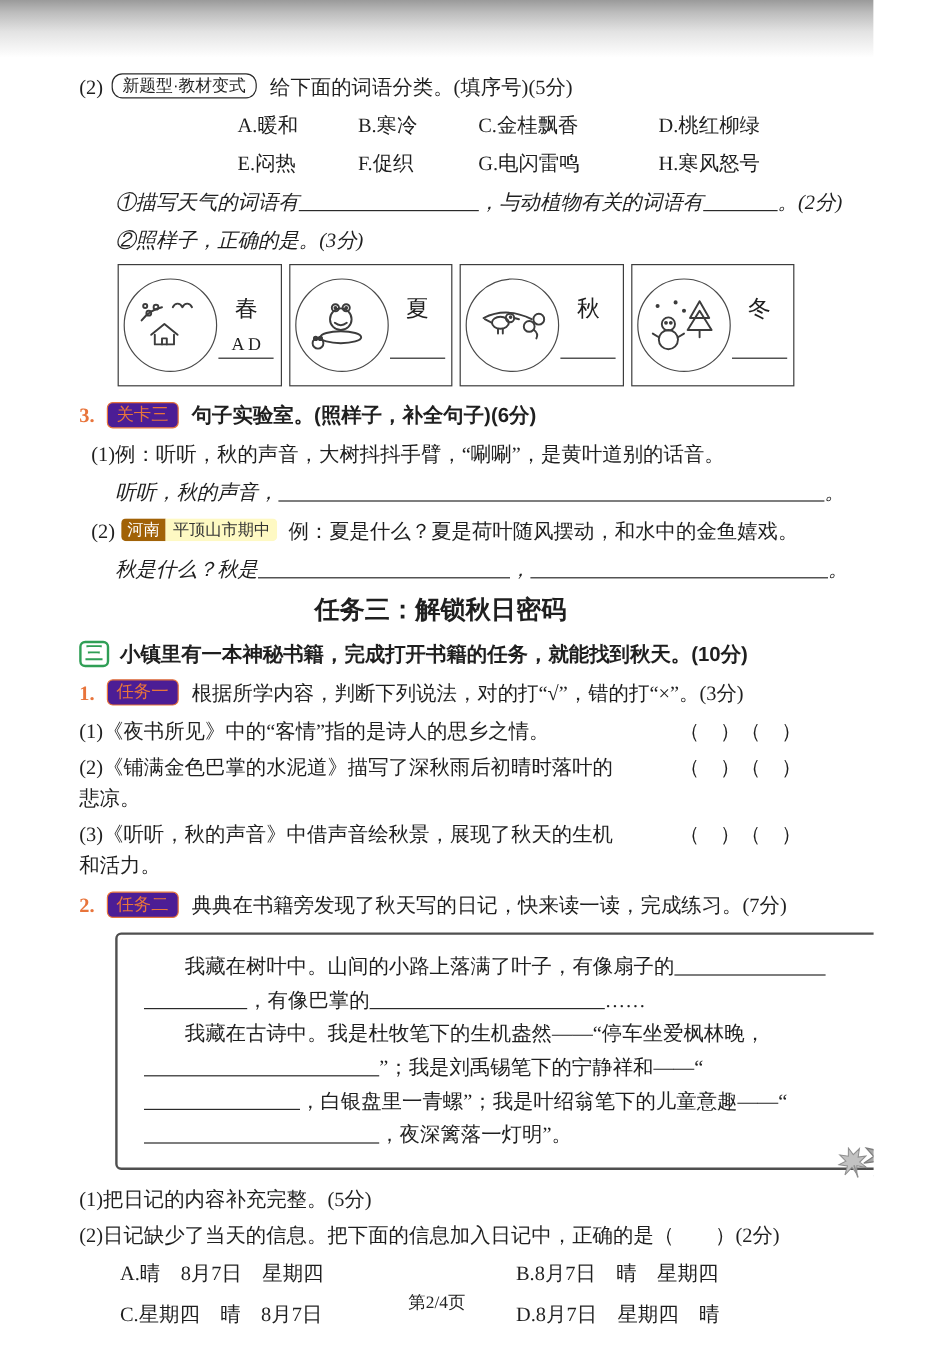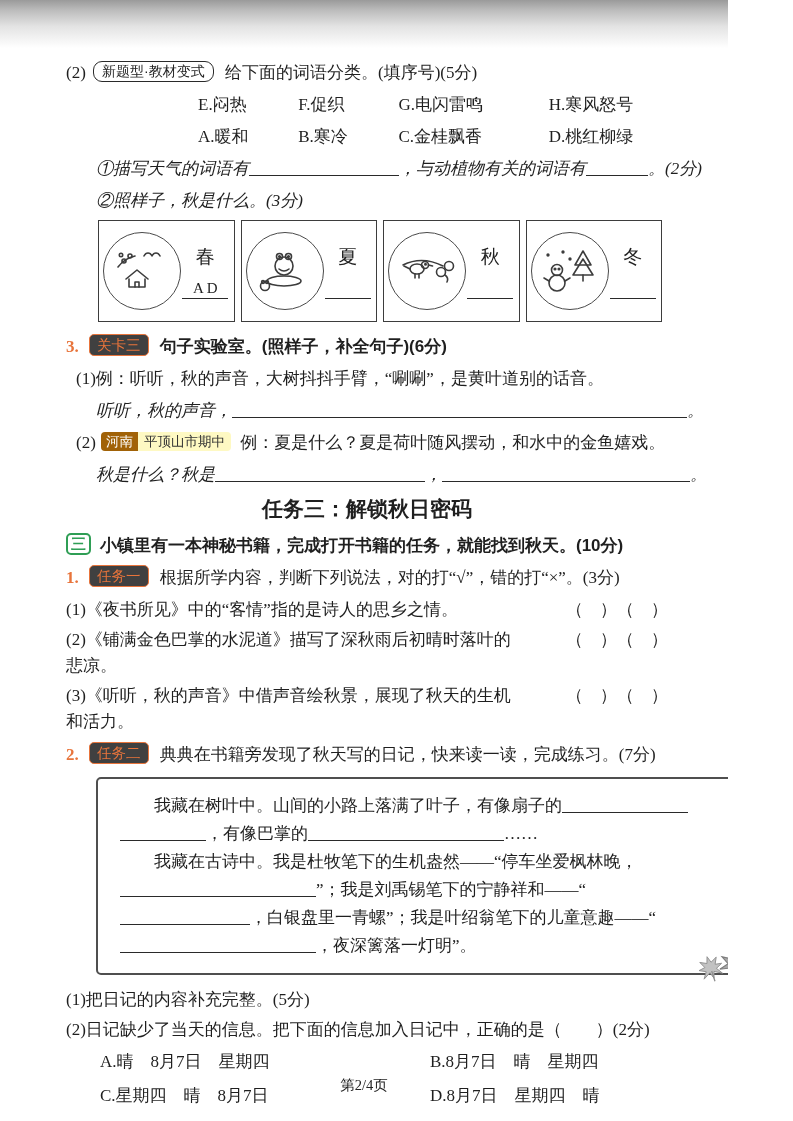--- a/index.html
+++ b/index.html
@@ -11,21 +11,21 @@
   .content{position:relative;padding:60px 60px 0 66px;}
   .line{line-height:26px;margin-bottom:6px;white-space:nowrap;}
   .indent1{padding-left:10px;}
   .indent2{padding-left:30px;font-style:italic;}
   .opts{padding-left:132px;}
   .hei{font-family:"Liberation Sans","DejaVu Sans",sans-serif;font-weight:bold;}
   .qnum{color:#e8743b;font-weight:bold;margin-right:4px;}
   .badge-new{display:inline-block;border:1.3px solid #2a2a2a;border-radius:9px;padding:0 8px;
         font-size:14px;line-height:19px;margin:0 7px 0 3px;vertical-align:2px;
         font-family:"Liberation Sans","DejaVu Sans",sans-serif;}
-  .badge-orange{display:inline-block;border:1.2px solid #e8743b;color:#e8743b;background:#404040;
+  .badge-orange{display:inline-block;border:1.2px solid #e8743b;color:#e8743b;background:#4c1d95;
         border-radius:5px;padding:0 7px;font-size:14.5px;line-height:20px;margin:0 7px 0 2px;vertical-align:2px;
         font-family:"Liberation Sans","DejaVu Sans",sans-serif;}
   .badge-exam{display:inline-flex;border-radius:4px;overflow:hidden;font-size:13.5px;line-height:19px;
         margin:0 5px 0 1px;vertical-align:2px;font-family:"Liberation Sans","DejaVu Sans",sans-serif;}
   .badge-exam-left{background:#a16207;color:#fff;padding:0 5px;}
   .badge-exam-right{background:#fef9c3;color:#333;padding:0 6px;}
   .blank{display:inline-block;border-bottom:1.3px solid #2a2a2a;height:16px;vertical-align:-2px;}
   .w62{width:62px}.w126{width:126px}.w150{width:150px}.w86{width:86px}.w130{width:130px}
   .w196{width:196px}.w210{width:210px}.w248{width:248px}.w455{width:455px}
   .col{display:inline-block;}
@@ -63,36 +63,36 @@
   <div class="scan-top"></div>
 
   <div class="content">
 
     <div class="line">
       <span>(2)</span>
       <span class="badge-new">新题型·教材变式</span>
       <span>给下面的词语分类。(填序号)(5分)</span>
     </div>
     <div class="line opts">
+      <span class="col c1">A.暖和</span>
+      <span class="col c2">B.寒冷</span>
+      <span class="col c3">C.金桂飘香</span>
+      <span class="col">D.桃红柳绿</span>
+    </div>
+    <div class="line opts">
       <span class="col c1">E.闷热</span>
       <span class="col c2">F.促织</span>
       <span class="col c3">G.电闪雷鸣</span>
       <span class="col">H.寒风怒号</span>
     </div>
-    <div class="line opts">
-      <span class="col c1">A.暖和</span>
-      <span class="col c2">B.寒冷</span>
-      <span class="col c3">C.金桂飘香</span>
-      <span class="col">D.桃红柳绿</span>
-    </div>
     <div class="line indent2">
       <span>①描写天气的词语有</span><span class="blank w150"></span><span>，与动植物有关的词语有</span><span class="blank w62"></span><span>。(2分)</span>
     </div>
     <div class="line indent2">
-      <span>②照样子，秋是什么。(3分)</span>
+      <span>②照样子，正确的是。(3分)</span>
     </div>
 
     <div class="seasons">
       <div class="season-box">
         <div class="season-circle">
           <svg width="64" height="64" viewBox="0 0 64 64">
             <g class="ill">
               <path d="M16 40 L27 31 L38 40"></path>
               <path d="M19 40 V48 H35 V40"></path>
               <path d="M25 48 V43 H29 V48"></path>

